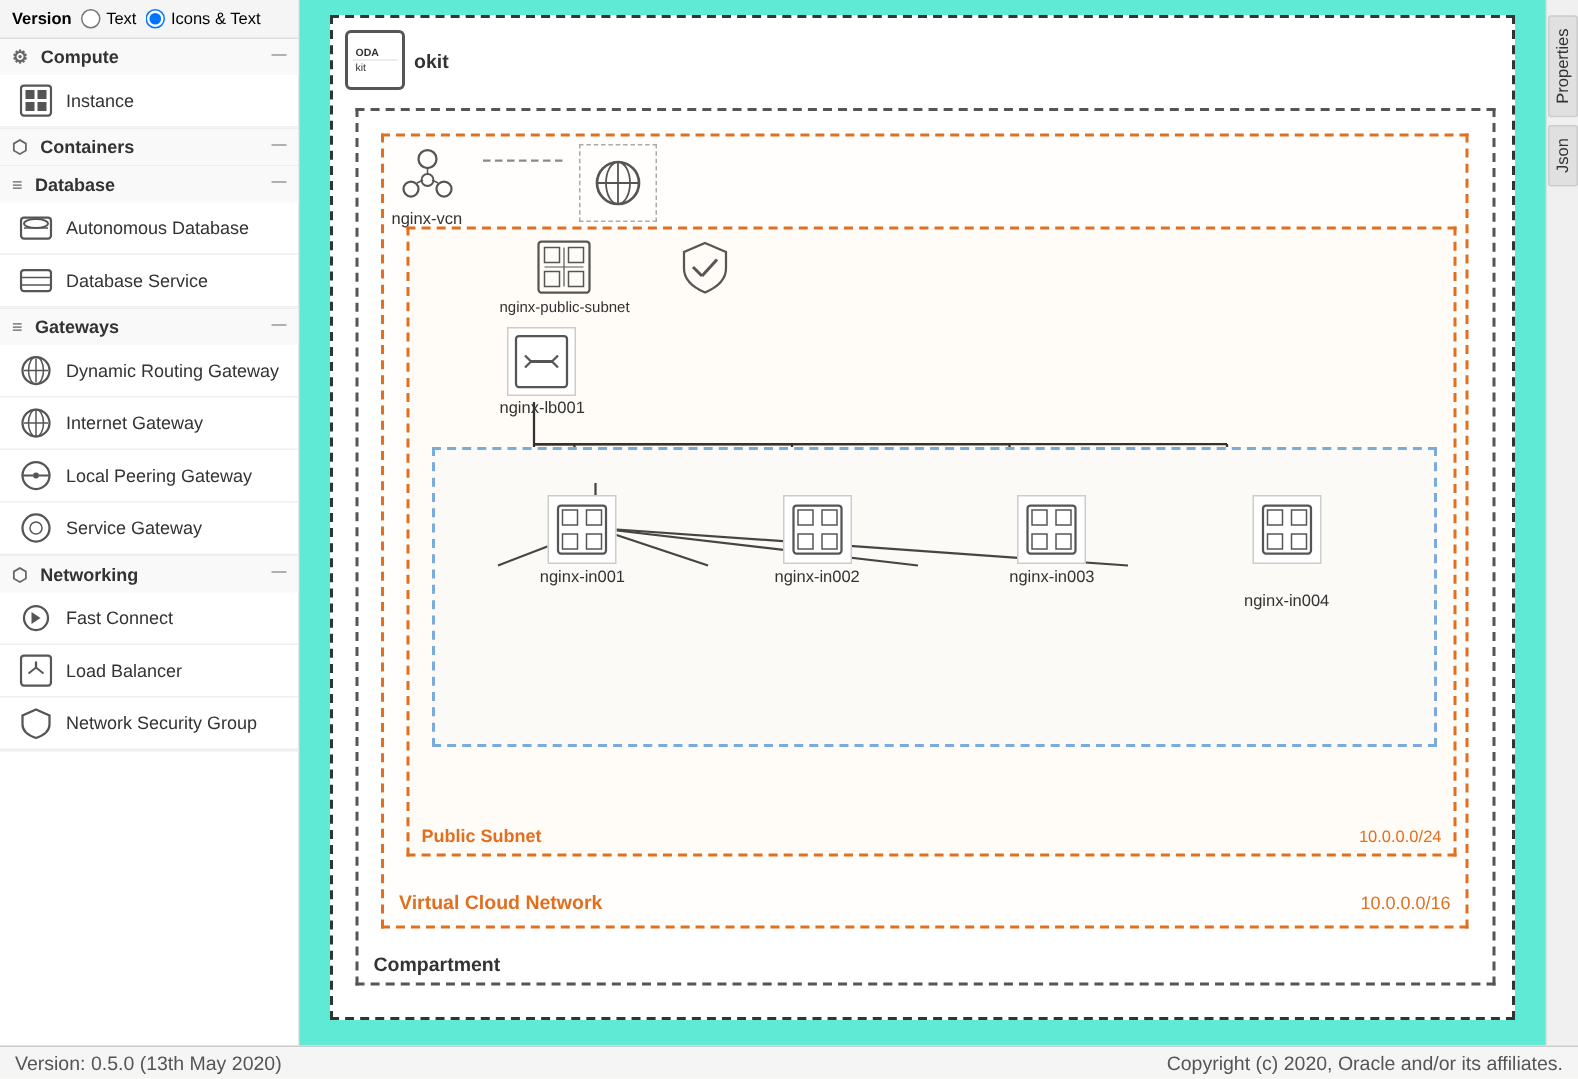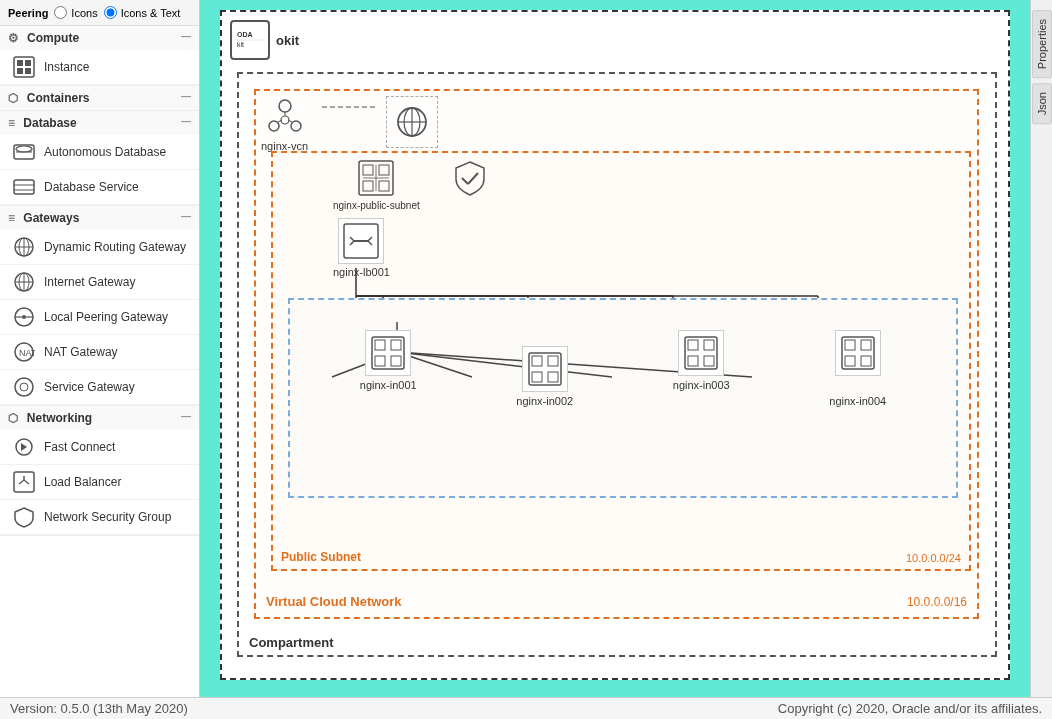--- a/index.html
+++ b/index.html
@@ -39,24 +39,24 @@
     
     .canvas-svg { position: absolute; top: 0; left: 0; width: 100%; height: 100%; pointer-events: none; }
   </style>
 </head>
 <body>
 
 <div class="app-container">
 
   <div class="palette">
     <div class="palette-header">
-      <span style="font-weight:bold;font-size:11px;">Peering</span>
+      <span style="font-weight:bold;font-size:11px;">Version</span>
       <label>
         <input type="radio" name="view" style=""> 
-          <span>Icons</span>
+          <span>Text</span>
       </label>
       <label>
         <input type="radio" name="view" checked="" style=""> 
           <span>Icons &amp; Text</span>
       </label>
     </div>
 
     <div class="palette-section">
       <div class="palette-section-header">
         <span>
@@ -152,29 +152,20 @@
       <div class="palette-item">
         <div class="palette-item-icon">
           <svg width="22" height="22" viewBox="0 0 22 22">
             <circle cx="11" cy="11" r="9" fill="none" stroke="#555" stroke-width="1.5"></circle>
             <circle cx="11" cy="11" r="2" fill="#555"></circle>
             <line x1="2" y1="11" x2="9" y2="11" stroke="#555" stroke-width="1.2"></line>
             <line x1="13" y1="11" x2="20" y2="11" stroke="#555" stroke-width="1.2"></line>
           </svg>
         </div>
         <span class="palette-item-label">Local Peering Gateway</span>
-      </div>
-      <div class="palette-item">
-        <div class="palette-item-icon">
-          <svg width="22" height="22" viewBox="0 0 22 22">
-            <circle cx="11" cy="11" r="9" fill="none" stroke="#555" stroke-width="1.5"></circle>
-            <text x="6" y="15" font-size="9" fill="#555">NAT</text>
-          </svg>
-        </div>
-        <span class="palette-item-label">NAT Gateway</span>
       </div>
       <div class="palette-item">
         <div class="palette-item-icon">
           <svg width="22" height="22" viewBox="0 0 22 22">
             <circle cx="11" cy="11" r="9" fill="none" stroke="#555" stroke-width="1.5"></circle>
             <circle cx="11" cy="11" r="4" fill="none" stroke="#555" stroke-width="1"></circle>
           </svg>
         </div>
         <span class="palette-item-label">Service Gateway</span>
       </div>
@@ -347,21 +338,21 @@
                         <rect x="2" y="2" width="32" height="32" rx="2" fill="none" stroke="#555" stroke-width="1.5"></rect>
                         <rect x="5" y="5" width="10" height="10" fill="none" stroke="#555" stroke-width="1"></rect>
                         <rect x="21" y="5" width="10" height="10" fill="none" stroke="#555" stroke-width="1"></rect>
                         <rect x="5" y="21" width="10" height="10" fill="none" stroke="#555" stroke-width="1"></rect>
                         <rect x="21" y="21" width="10" height="10" fill="none" stroke="#555" stroke-width="1"></rect>
                       </svg>
                     </div>
                     <span style="font-size:11px;color:#333;margin-top:3px;">nginx-in001</span>
                   </div>
 
-                  <div style="display:flex;flex-direction:column;align-items:center;margin-top:16px;">
+                  <div style="display:flex;flex-direction:column;align-items:center;">
                     <div style="width:46px;height:46px;border:1px solid #ccc;background:#fff;display:flex;align-items:center;justify-content:center;">
                       <svg width="36" height="36" viewBox="0 0 36 36">
                         <rect x="2" y="2" width="32" height="32" rx="2" fill="none" stroke="#555" stroke-width="1.5"></rect>
                         <rect x="5" y="5" width="10" height="10" fill="none" stroke="#555" stroke-width="1"></rect>
                         <rect x="21" y="5" width="10" height="10" fill="none" stroke="#555" stroke-width="1"></rect>
                         <rect x="5" y="21" width="10" height="10" fill="none" stroke="#555" stroke-width="1"></rect>
                         <rect x="21" y="21" width="10" height="10" fill="none" stroke="#555" stroke-width="1"></rect>
                       </svg>
                     </div>
                     <span style="font-size:11px;color:#333;margin-top:3px;">nginx-in002</span>

